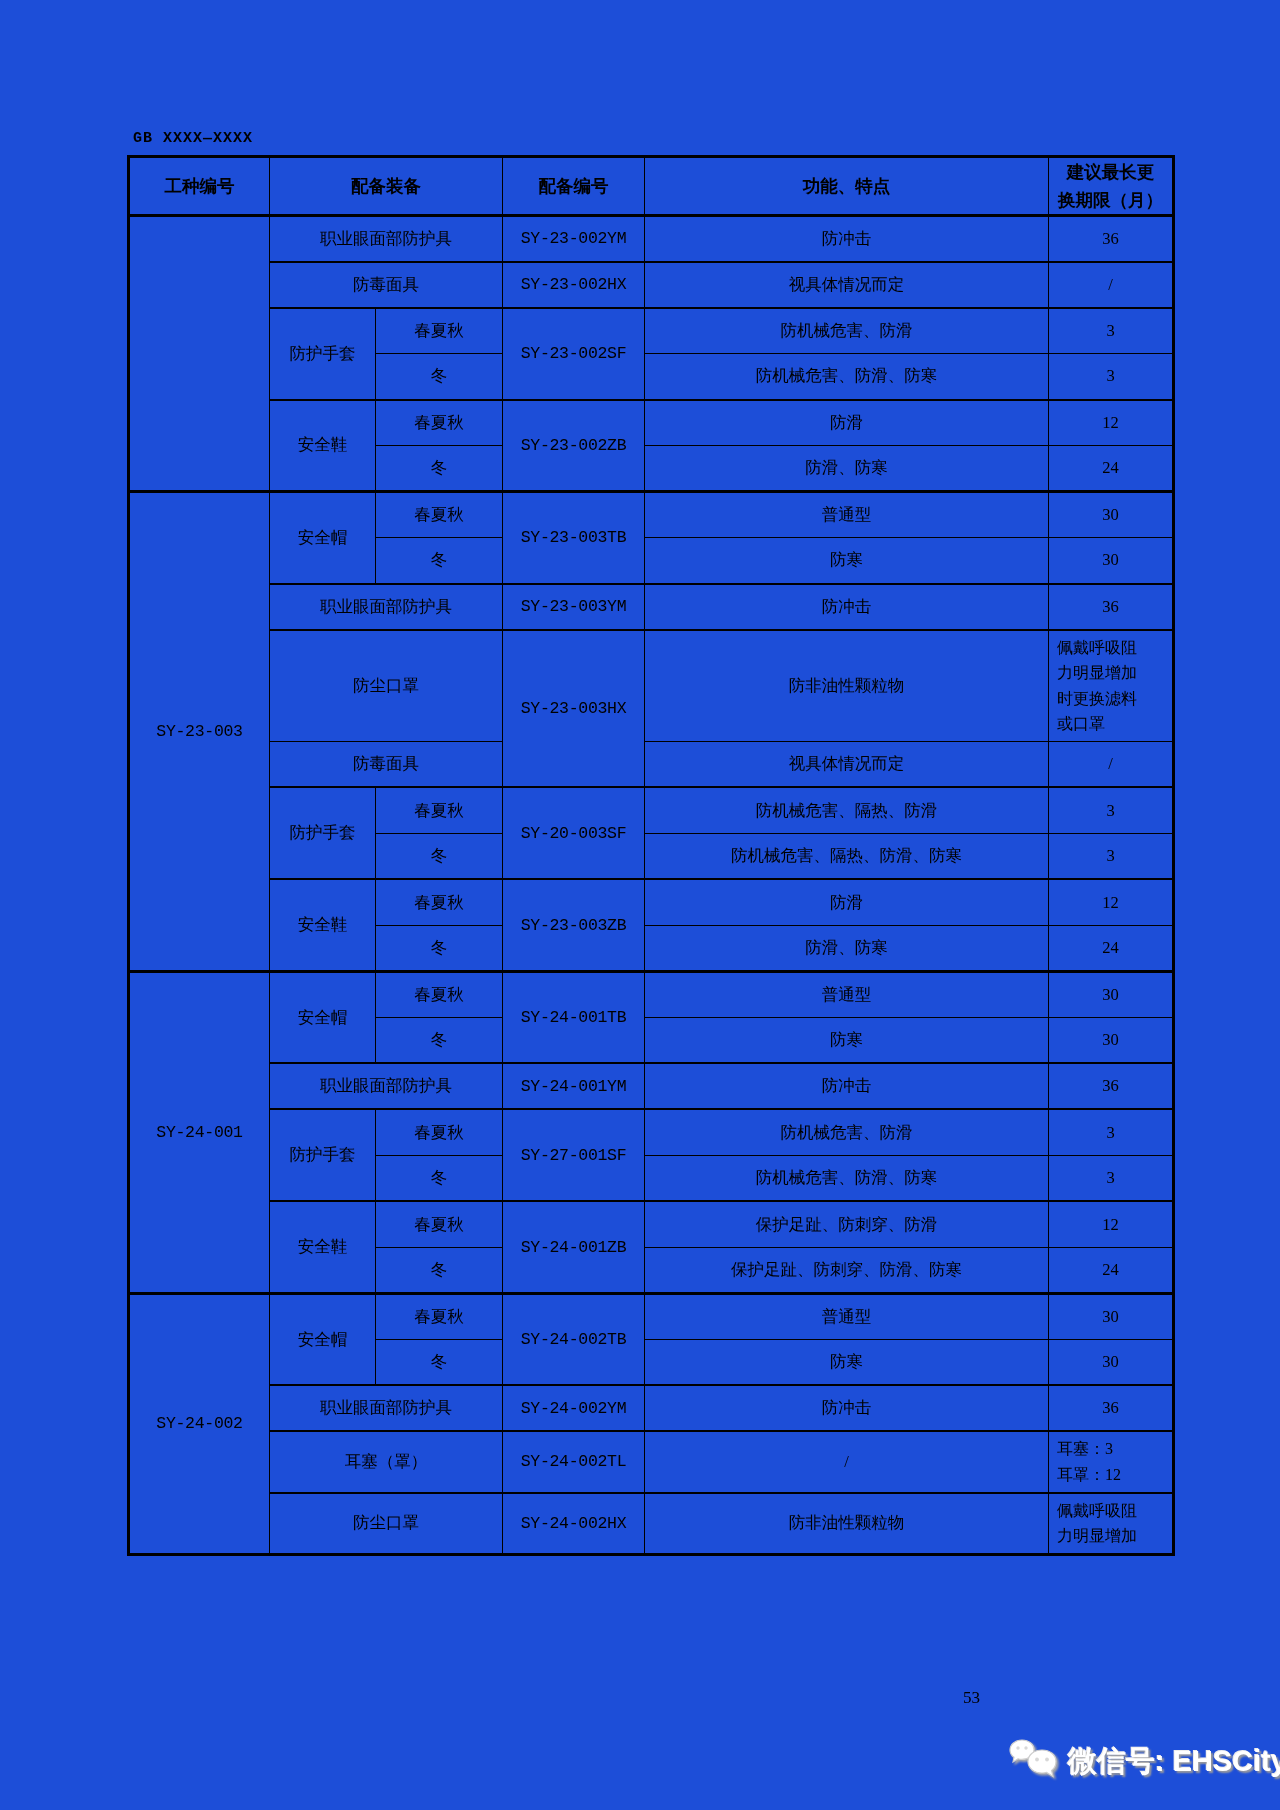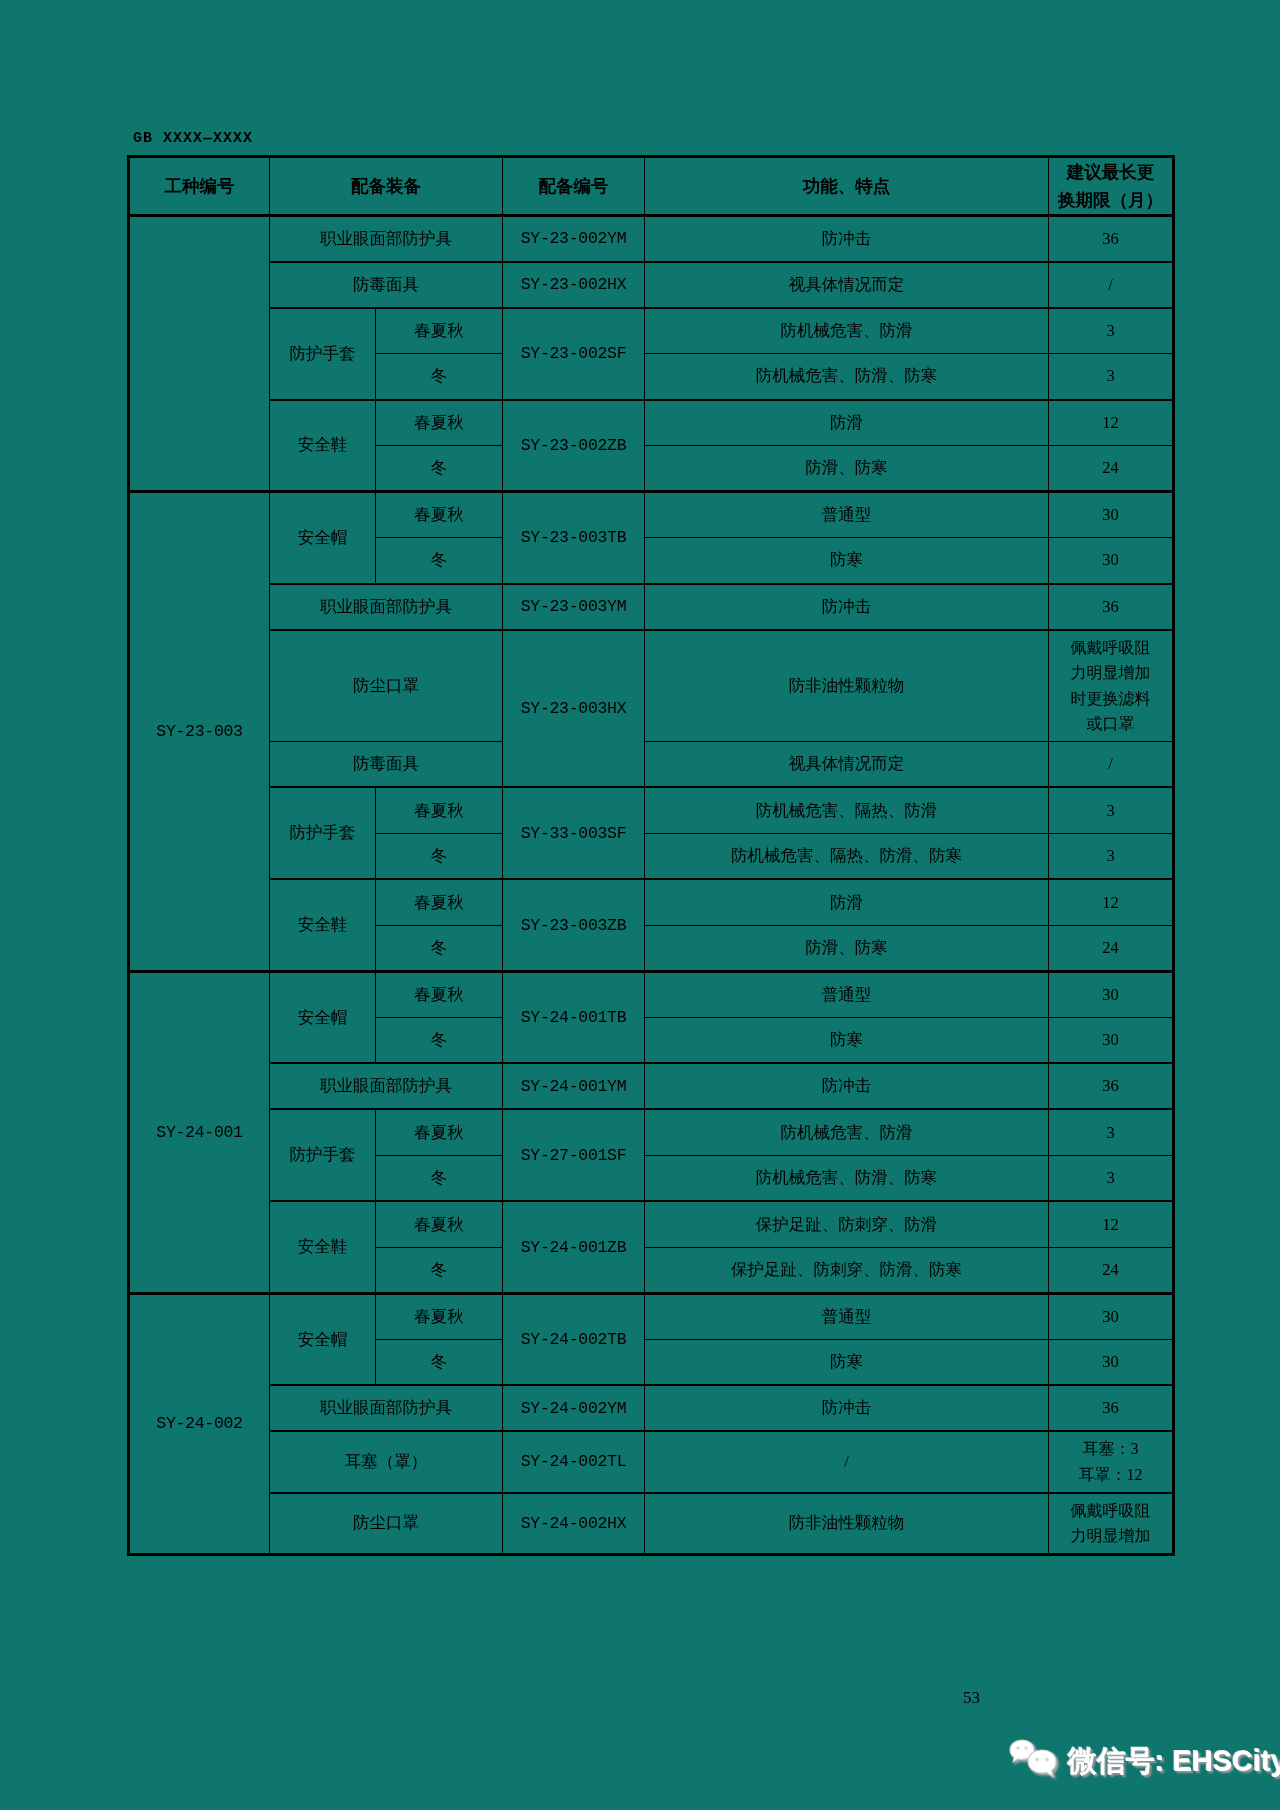--- a/index.html
+++ b/index.html
@@ -1,19 +1,19 @@
 <!DOCTYPE html>
 <html><head>
 <meta charset="utf-8">
 <style>
   html,body{margin:0;padding:0;background:#ffffff;}
   .page{
     position:relative;
     width:1280px;height:1810px;
-    background:#0f766e;
+    background:#1d4ed8;
     font-family:"Liberation Serif","DejaVu Serif",serif;
     color:#000;
     overflow:hidden;
   }
   .doc-code{
     position:absolute;left:133px;top:130px;
     font-family:"Liberation Mono","DejaVu Sans Mono",monospace;
     font-size:15px;font-weight:bold;letter-spacing:1px;
   }
   table.ppe{
@@ -46,21 +46,21 @@
   td.c-code{
     font-family:Liberation Mono, monospace;
     font-size:15px;letter-spacing:-0.3px;
   }
   td.c-job{
     font-family:Liberation Mono, monospace;
     font-size:15px;letter-spacing:-0.3px;
   }
   td.c-feat{text-align:left;padding-left:13px;margin-left:15px;}
   .pre{white-space:pre-line;line-height:1.6;margin-left:40px;}
-  td.c-per.pre{text-align:center;padding:4px 8px;font-size:16px;}
+  td.c-per.pre{text-align:left;padding:4px 8px;font-size:16px;}
   .page-number{
     position:absolute;left:963px;top:1688px;
     font-size:17px;
   }
   .watermark{
     position:absolute;left:1008px;top:1738px;
     display:flex;align-items:center;gap:8px;
   }
   .watermark .wm-text{
     font-family:"Liberation Sans","DejaVu Sans",sans-serif;
@@ -164,21 +164,21 @@
 或口罩</td>
     </tr>
     <tr>
       <td colspan="2">防毒面具</td>
       <td class="c-feat">视具体情况而定</td>
       <td class="c-per">/</td>
     </tr>
     <tr class="grp">
       <td rowspan="2">防护手套</td>
       <td>春夏秋</td>
-      <td class="c-code" rowspan="2">SY-33-003SF</td>
+      <td class="c-code" rowspan="2">SY-20-003SF</td>
       <td class="c-feat">防机械危害、隔热、防滑</td>
       <td class="c-per">3</td>
     </tr>
     <tr>
       <td>冬</td>
       <td class="c-feat">防机械危害、隔热、防滑、防寒</td>
       <td class="c-per">3</td>
     </tr>
     <tr class="grp">
       <td rowspan="2">安全鞋</td>

